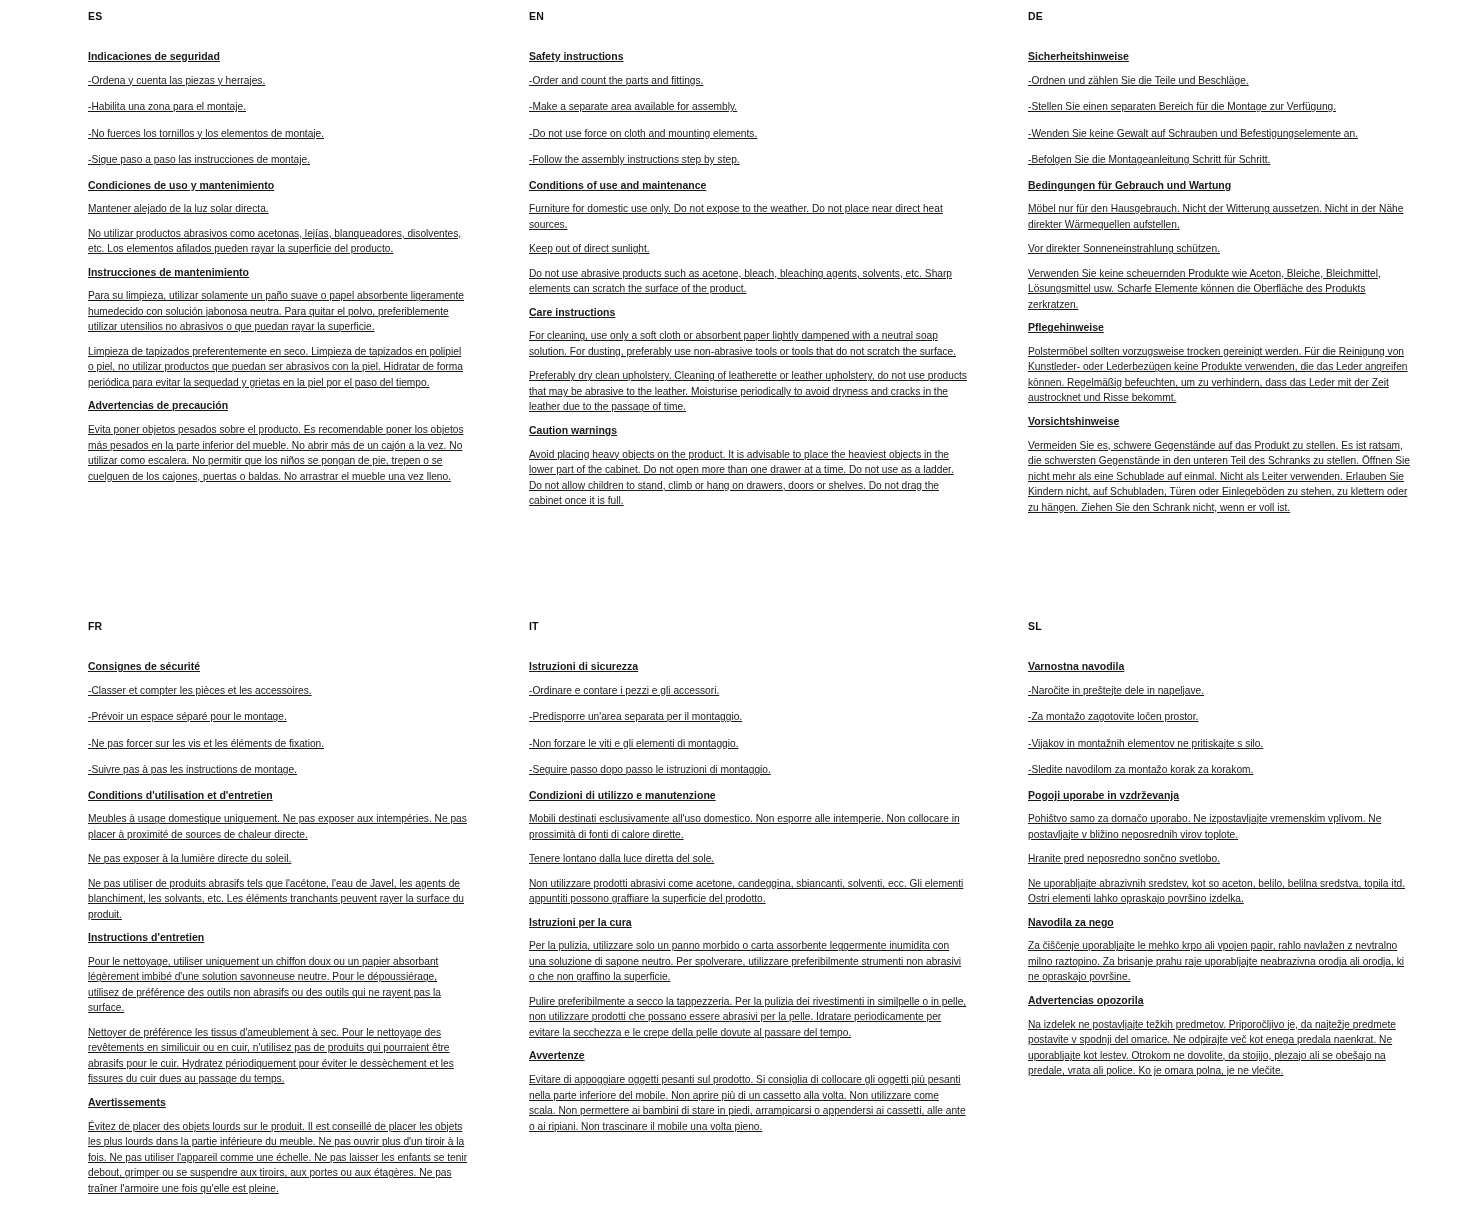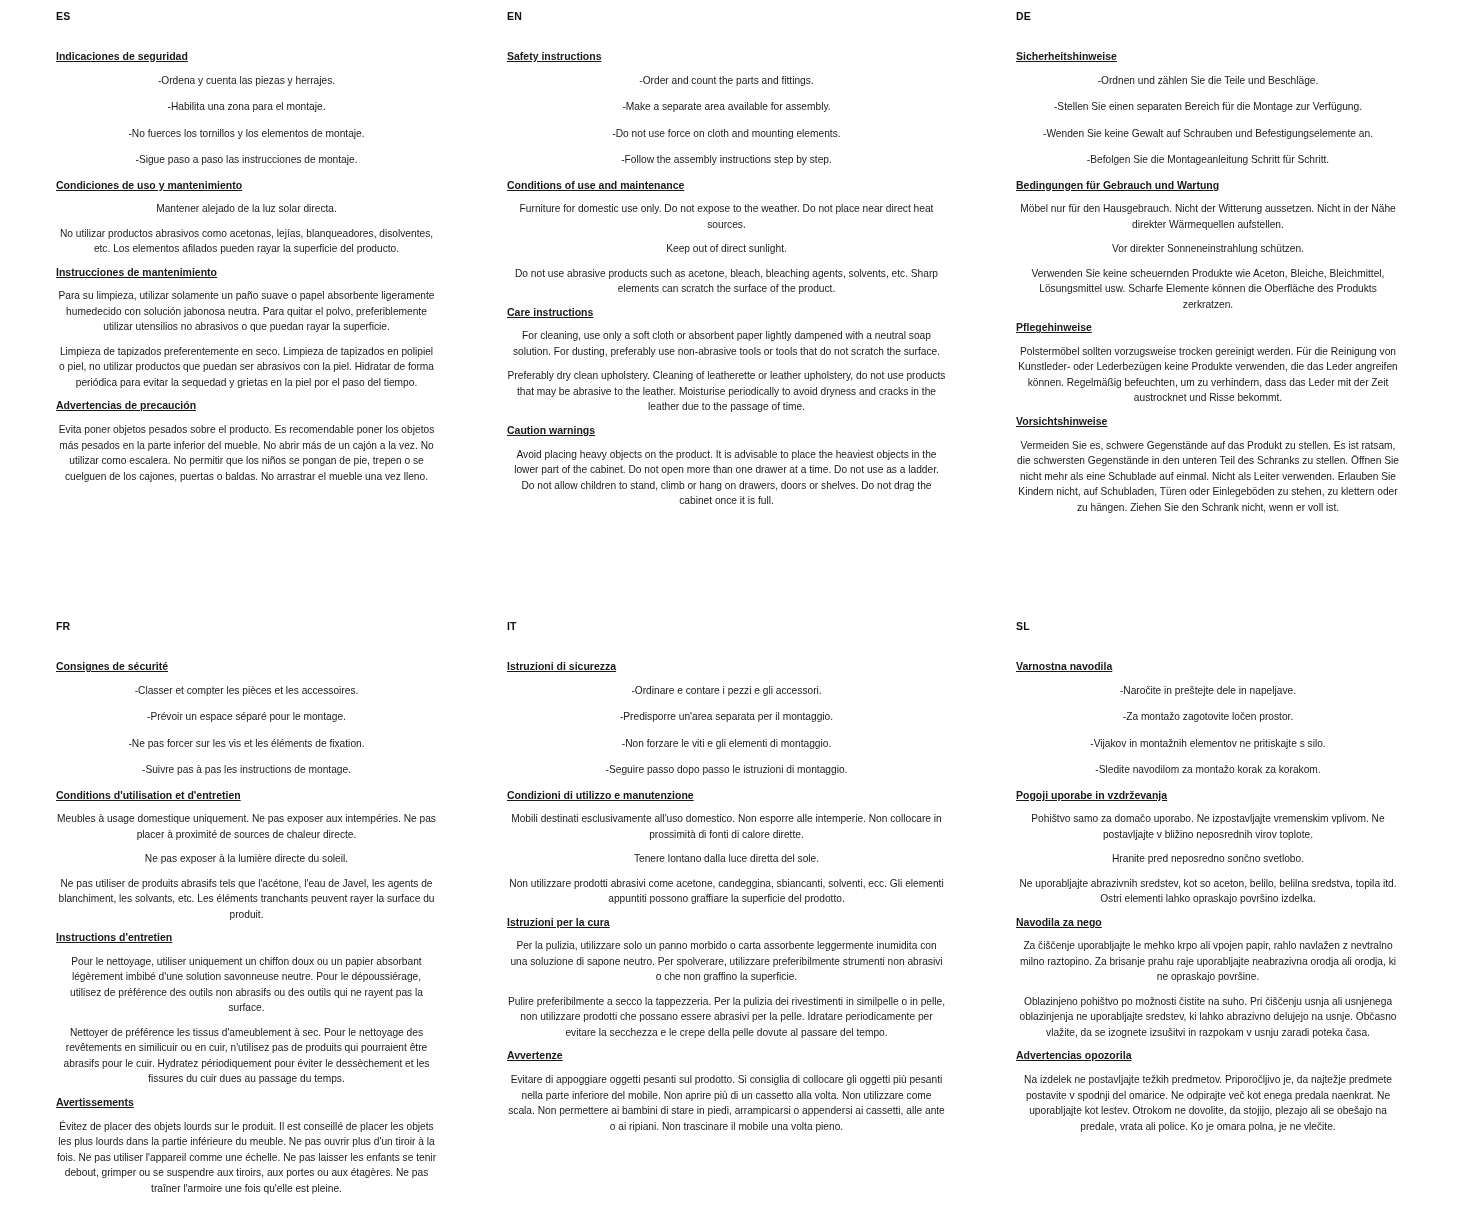--- a/index.html
+++ b/index.html
@@ -18,22 +18,22 @@
   .page {
     position: relative;
     width: 1463px;
     height: 1211px;
     box-sizing: border-box;
     padding: 10px 0 0 0;
   }
   .grid {
     display: grid;
     grid-template-columns: 437px 495px 440px;
-    column-gap: 14px;
-    padding-left: 56px;
+    column-gap: 4px;
+    padding-left: 88px;
   }
   .row-2 {
     margin-top: 96px;
   }
   .col {
     box-sizing: border-box;
     padding-right: 56px;
   }
   .lang-code {
     font-size: 10.5px;
@@ -53,21 +53,22 @@
     margin-bottom: 9px;
     line-height: 1.3;
   }
   .sec-title:first-child {
     margin-top: 0;
   }
   .para {
     font-size: 10.2px;
     line-height: 1.52;
     margin: 0 0 9px 0;
-    text-align: center;
+    text-align: left;
+    text-decoration: underline;
   }
   .para.bullet {
     margin-bottom: 11px;
   }
   .col-2 .para, .col-2 .sec-title { }
   
 </style>
 </head>
 <body>
 
@@ -241,21 +242,20 @@
       <div class="section">
         <div class="sec-title">Pogoji uporabe in vzdrževanja</div>
         <p class="para">Pohištvo samo za domačo uporabo. Ne izpostavljajte vremenskim vplivom. Ne postavljajte v bližino neposrednih virov toplote.</p>
         <p class="para">Hranite pred neposredno sončno svetlobo.</p>
         <p class="para">Ne uporabljajte abrazivnih sredstev, kot so aceton, belilo, belilna sredstva, topila itd. Ostri elementi lahko opraskajo površino izdelka.</p>
       </div>
 
       <div class="section">
         <div class="sec-title">Navodila za nego</div>
         <p class="para">Za čiščenje uporabljajte le mehko krpo ali vpojen papir, rahlo navlažen z nevtralno milno raztopino. Za brisanje prahu raje uporabljajte neabrazivna orodja ali orodja, ki ne opraskajo površine.</p>
-        <p class="para">Oblazinjeno pohištvo po možnosti čistite na suho. Pri čiščenju usnja ali usnjenega oblazinjenja ne uporabljajte sredstev, ki lahko abrazivno delujejo na usnje. Občasno vlažite, da se izognete izsušitvi in razpokam v usnju zaradi poteka časa.</p>
       </div>
 
       <div class="section">
         <div class="sec-title">Advertencias opozorila</div>
         <p class="para"> Na izdelek ne postavljajte težkih predmetov. Priporočljivo je, da najtežje predmete postavite v spodnji del omarice. Ne odpirajte več kot enega predala naenkrat. Ne uporabljajte kot lestev. Otrokom ne dovolite, da stojijo, plezajo ali se obešajo na predale, vrata ali police. Ko je omara polna, je ne vlečite.</p>
       </div>
     </div>
 
   </div>
 

